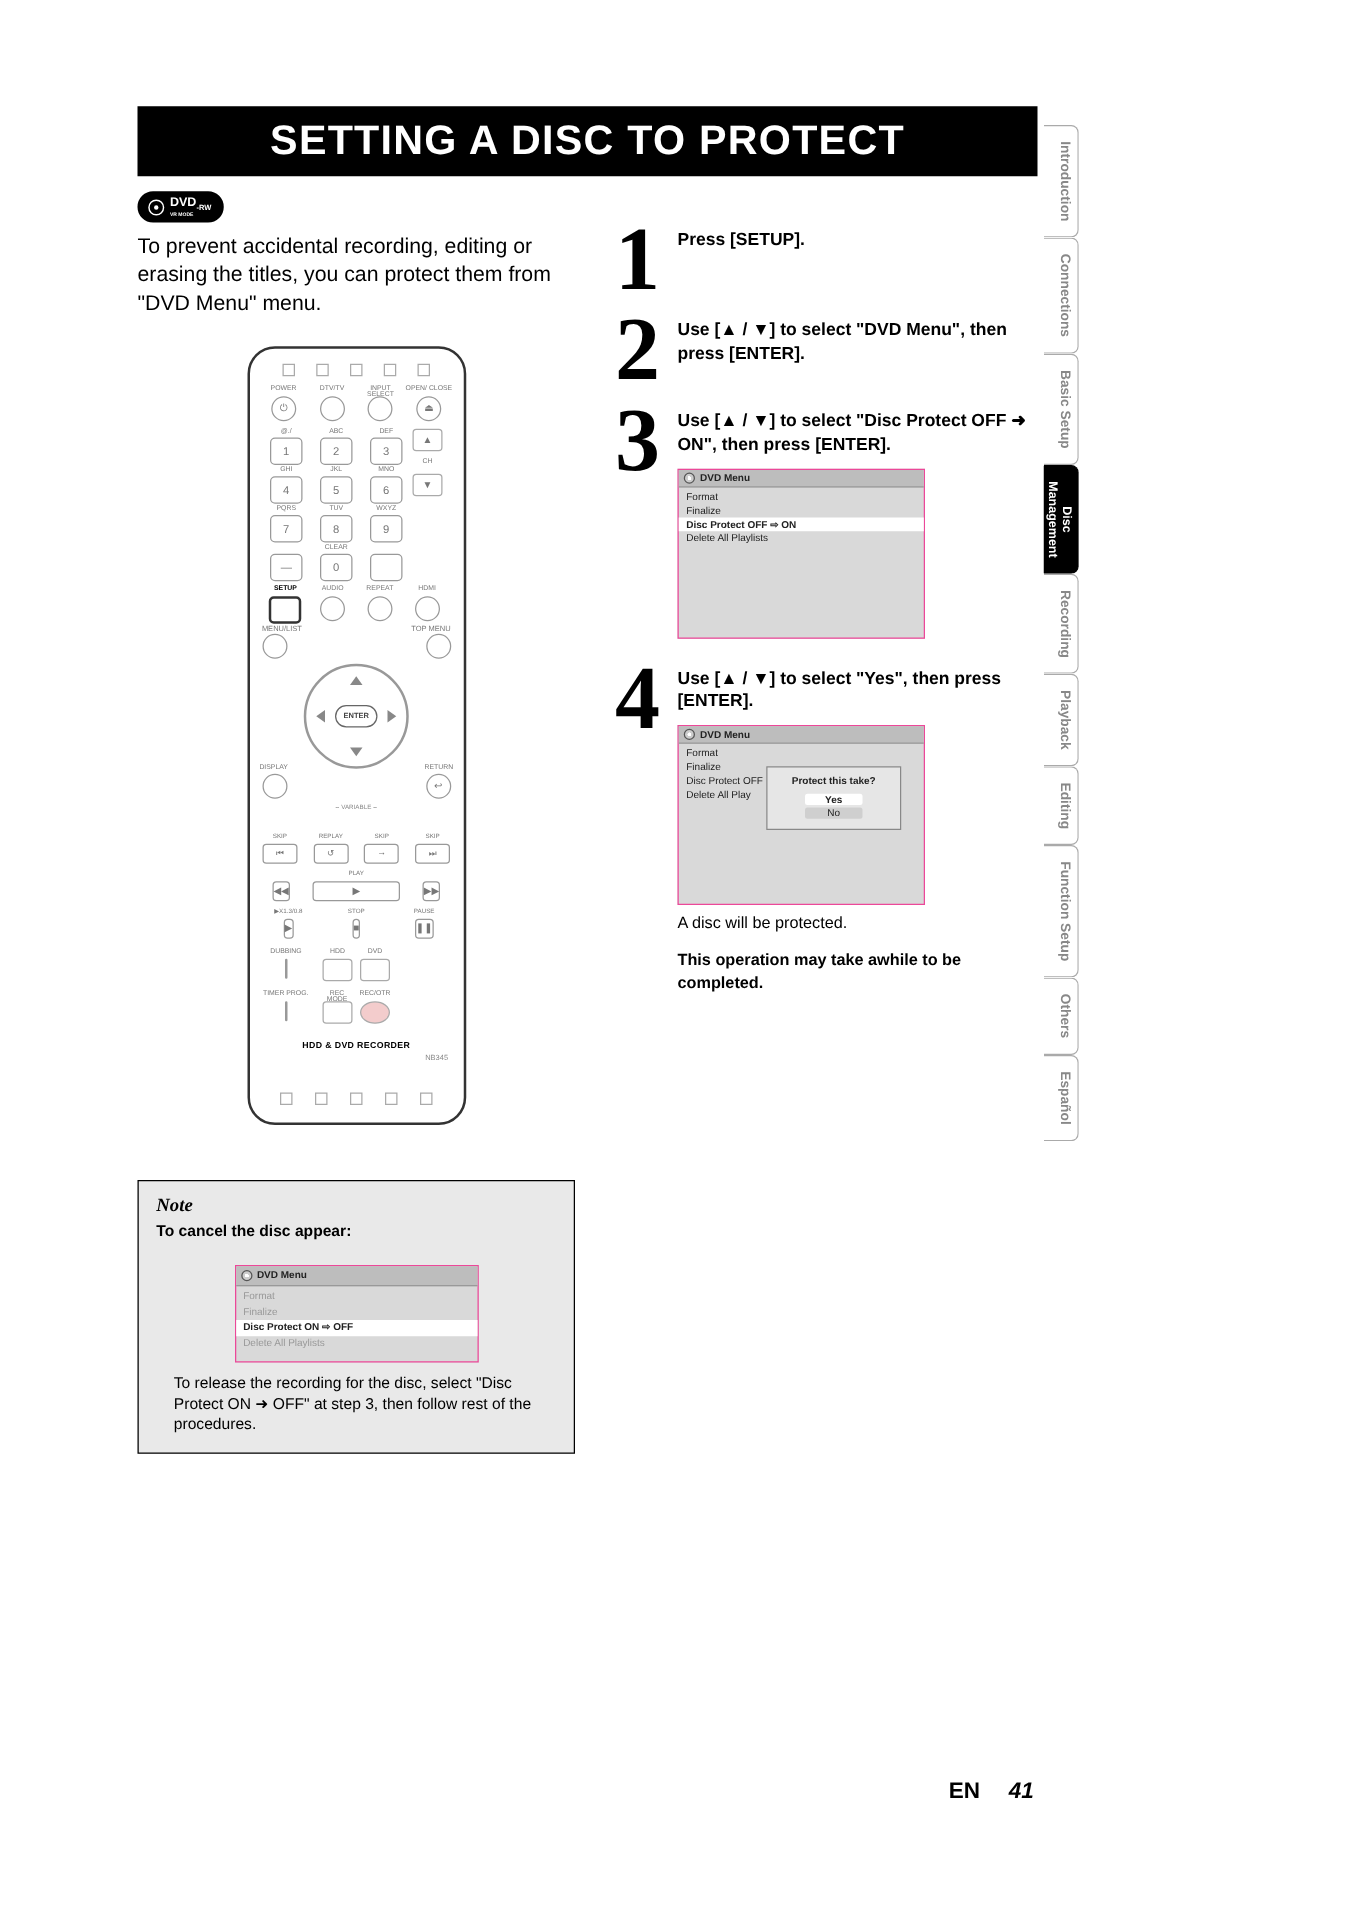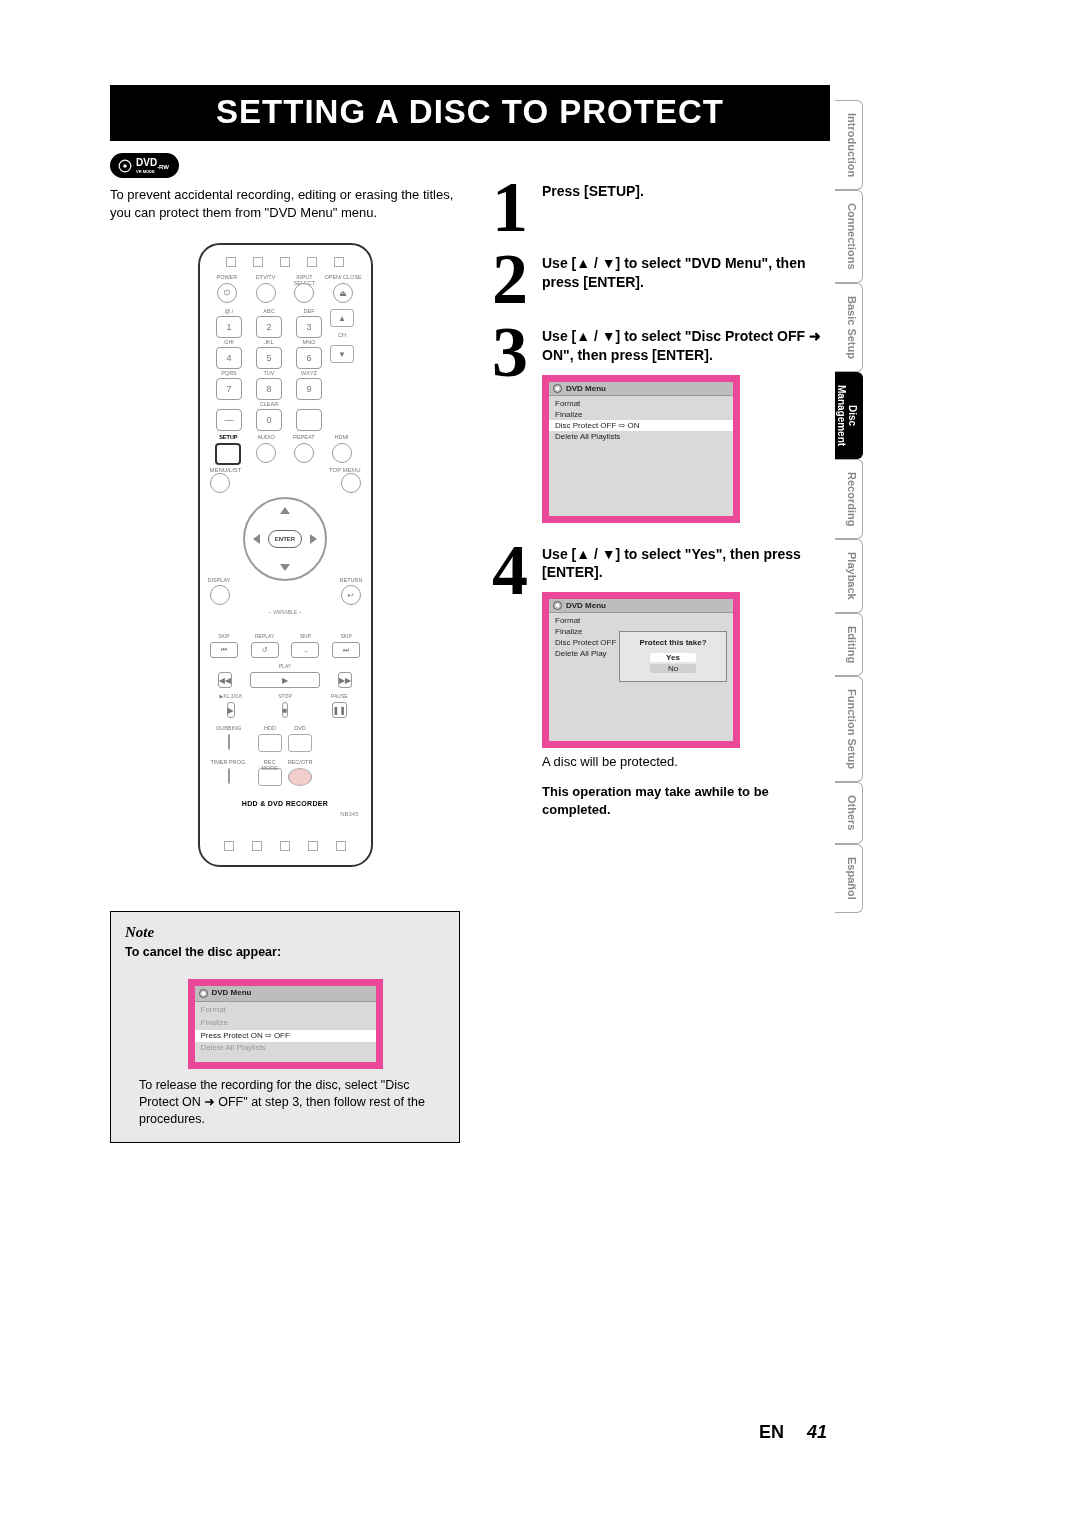--- a/index.html
+++ b/index.html
@@ -34,21 +34,21 @@
     border-radius: 14px;
     padding: 2px 8px 2px 6px;
     background: #000;
   }
   .dvd-badge-inner {
     display: flex; align-items: center; gap: 4px;
     color: #fff; font-size: 10px; font-weight: 700;
   }
   .dvd-badge svg { width: 14px; height: 14px; }
   .intro {
-    font-size: 13px;
+    font-size: 17px;
     line-height: 1.35;
     margin-top: 8px;
     width: 350px;
   }
   .columns {
     display: flex;
     gap: 28px;
     align-items: flex-start;
   }
   .left-col { width: 350px; }
@@ -115,31 +115,31 @@
   
   .step { display:flex; gap:10px; margin-top:22px; }
   .step-no { font-family: "Times New Roman", serif; font-size:72px; font-weight:700; line-height:0.7; width:44px; text-align:center;}
   .step-body { flex:1; font-size:14px; }
   .step-head { font-weight:700; line-height:1.35; }
   .step-note { font-size:13px; margin-top:6px; }
   .step-bold { font-weight:700; font-size:13px; line-height:1.35; margin-top:14px; }
 
   .osd {
     margin-top:10px;
-    border:7px solid #ec4899;
+    border:1px solid #ec4899;
     width:198px;
     background:#d9d9d9;
     font-size:8px;
     color:#222;
   }
   .osd-title { background:#bdbdbd; border-bottom:1px solid #999; padding:2px 4px; display:flex; align-items:center; gap:4px; font-weight:700;}
   .osd-title .disc-ic { width:9px; height:9px; border:1px solid #555; border-radius:50%; display:inline-block; background:radial-gradient(circle,#fff 30%,#ccc 31%);}
   .osd-body { padding:2px 6px 2px 6px; min-height:120px; position:relative;}
   .osd-line { padding:1px 0; }
-  .osd-line.hi { background:#fff; font-weight:400; margin:0 -6px; padding:1px 6px;}
+  .osd-line.hi { background:#fff; font-weight:700; margin:0 -6px; padding:1px 6px;}
   .osd-dialog { position:absolute; left:70px; top:18px; width:108px; background:#e6e6e6; border:1px solid #888; font-size:8px; text-align:center; padding:6px 4px;}
   .osd-dialog .q { font-weight:700; margin-bottom:6px;}
   .osd-dialog .opt { background:#cfcfcf; margin:2px 26px; border-radius:2px;}
   .osd-dialog .opt.sel { background:#fff; font-weight:700;}
   .osd.tall .osd-body { min-height:128px; }
   .osd.short { width:195px; }
   .osd.short .osd-body { min-height:60px; }
   .osd .dim { color:#999; }
 
   
@@ -442,21 +442,21 @@
         <div class="note-sub">To cancel the disc appear:</div>
         <div style="display:flex; justify-content:center; margin:8px 0;">
           <div class="osd short">
             <div class="osd-title">
                 <span class="disc-ic"></span>
                 <span>DVD Menu</span>
               </div>
             <div class="osd-body">
               <div class="osd-line dim">Format</div>
               <div class="osd-line dim">Finalize</div>
-              <div class="osd-line hi">Press Protect ON ⇨ OFF</div>
+              <div class="osd-line hi">Disc Protect ON ⇨ OFF</div>
               <div class="osd-line dim">Delete All Playlists</div>
             </div>
           </div>
         </div>
         <div class="cont">To release the recording for the disc, select "Disc Protect ON ➜ OFF" at step 3, then follow rest of the procedures.</div>
       </div>
     </div>
 
     <div class="right-col">
       <div class="step">

